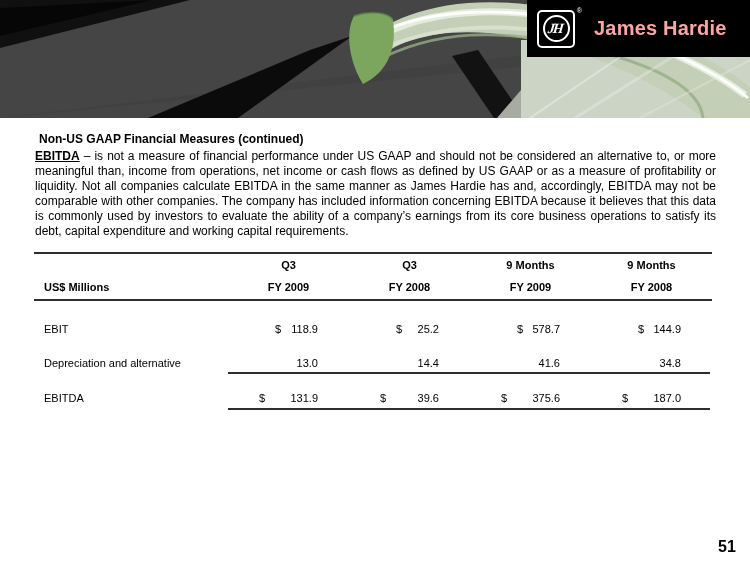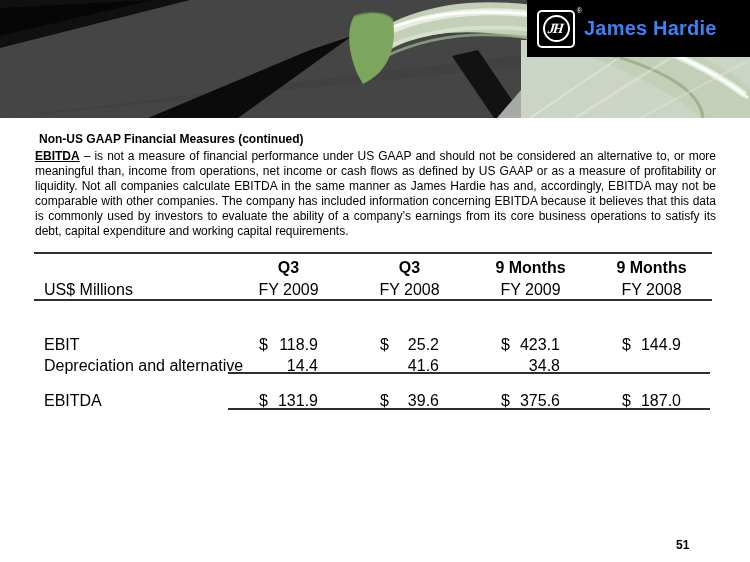--- a/index.html
+++ b/index.html
@@ -20,48 +20,48 @@
   }
   .logo-circle{
     width:27px;height:27px;border:2px solid #fff;border-radius:50%;
     display:flex;align-items:center;justify-content:center;box-sizing:border-box;
   }
   .logo-jh{
     font-family:"Liberation Serif", serif;font-style:italic;font-weight:bold;
     font-size:14px;letter-spacing:-2px;color:#fff;transform:skewX(-6deg);padding-right:3px;
   }
   .logo-reg{position:absolute;top:-5px;right:-9px;font-size:7px;color:#fff;font-style:normal;}
-  .logo-text{color:#3b82f6;font-weight:bold;font-size:20px;margin-left:9px;letter-spacing:.2px;white-space:nowrap;}
+  .logo-text{color:#fca5a5;font-weight:bold;font-size:20px;margin-left:19px;letter-spacing:.2px;white-space:nowrap;}
 
   
   .slide-title{position:absolute;left:35px;top:128px;margin:4px;font-size:12px;font-weight:bold;}
   .intro{position:absolute;left:35px;top:149px;width:681px;margin:0;
          font-size:12px;line-height:15px;text-align:justify;}
   .intro-lead{font-weight:bold;text-decoration:underline;}
 
   
-  .fin-table{position:absolute;left:34px;top:252px;width:678px;height:165px;font-size:16px;}
+  .fin-table{position:absolute;left:34px;top:252px;width:678px;height:165px;font-size:11px;}
   .rule{position:absolute;left:0;width:678px;height:2px;background:#2e2e2e;}
   .rule-top{top:0;}
   .rule-mid{top:47px;}
   .rule-body{position:absolute;left:194px;width:482px;height:2px;background:#2e2e2e;}
   .rule-b1{top:120px;}
   .rule-b2{top:156px;}
   .trow{position:absolute;left:0;width:678px;display:grid;grid-template-columns:194px 1fr 1fr 1fr 1fr;}
   .row-periods{top:7px;font-weight:bold;}
-  .row-fiscal{top:29px;font-weight:normal;}
-  .row-ebit{top:84px;}
+  .row-fiscal{top:29px;font-weight:bold;}
+  .row-ebit{top:71px;gap:16px;}
   .row-dep{top:105px;}
   .row-ebitda{top:140px;}
   .cell{white-space:nowrap;}
   .cell.head{text-align:center;}
   .cell.label{padding-left:10px;}
   .cell.data{display:flex;justify-content:space-between;padding:0 31px;box-sizing:border-box;}
 
-  .page-number{position:absolute;left:676px;top:538px;font-size:12px;font-weight:bold;}
+  .page-number{position:absolute;left:718px;top:538px;font-size:16px;font-weight:bold;}
 </style>
 </head>
 <body>
 
 <div class="slide">
 
   <header class="banner">
     <svg width="750" height="118" viewBox="0 0 750 118">
       <rect x="0" y="0" width="750" height="118" fill="#454545"></rect>
       <polygon points="0,118 750,28 750,44 0,118" fill="#3e3e3e" opacity="0.55"></polygon>
@@ -125,30 +125,34 @@
         <div class="cell data">
             <span>$</span>
             <span>118.9</span>
           </div>
         <div class="cell data">
             <span>$</span>
             <span>25.2</span>
           </div>
         <div class="cell data">
             <span>$</span>
-            <span>423.1</span>
+            <span>578.7</span>
           </div>
         <div class="cell data">
             <span>$</span>
             <span>144.9</span>
           </div>
       </div>
 
       <div class="trow row-dep">
         <div class="cell label">Depreciation and alternative</div>
+        <div class="cell data">
+            <span></span>
+            <span>13.0</span>
+          </div>
         <div class="cell data">
             <span></span>
             <span>14.4</span>
           </div>
         <div class="cell data">
             <span></span>
             <span>41.6</span>
           </div>
         <div class="cell data">
             <span></span>

